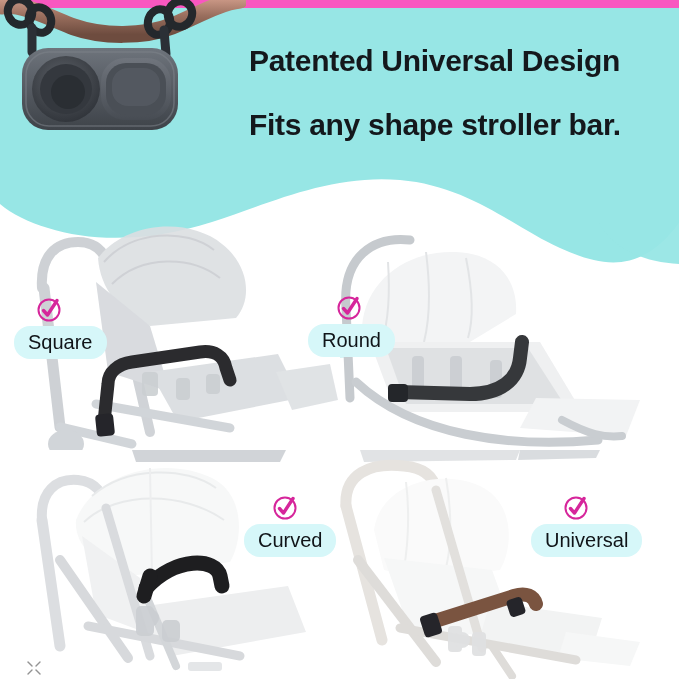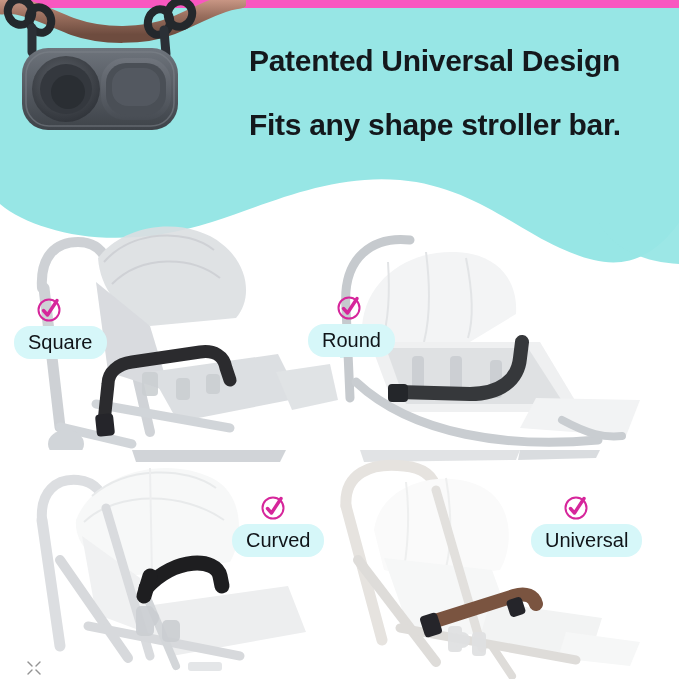--- a/index.html
+++ b/index.html
@@ -42,21 +42,21 @@
   .marker{position:absolute;}
   .check{width:26px;height:26px;display:block;}
   .pill{display:inline-block;background:#D6F7F9;border-radius:16px;
         padding:6px 14px 7px 14px;color:#101418;font-size:20px;
         font-weight:400;line-height:1;white-space:nowrap;}
 
   .m-square  {left:14px; top:296px;}
   .m-square  .check{margin-left:22px;}
   .m-round   {left:308px;top:294px;}
   .m-round   .check{margin-left:28px;}
-  .m-curved  {left:232px;top:494px;}
+  .m-curved  {left:244px;top:494px;}
   .m-curved  .check{margin-left:28px;}
   .m-straight{left:531px;top:494px;}
   .m-straight .check{margin-left:32px;}
   .marker .pill-wrap{margin-top:4px;}
 
   
   .expand{position:absolute;left:27px;top:661px;width:14px;height:14px;opacity:.65;}
 </style>
 </head>
 <body>

